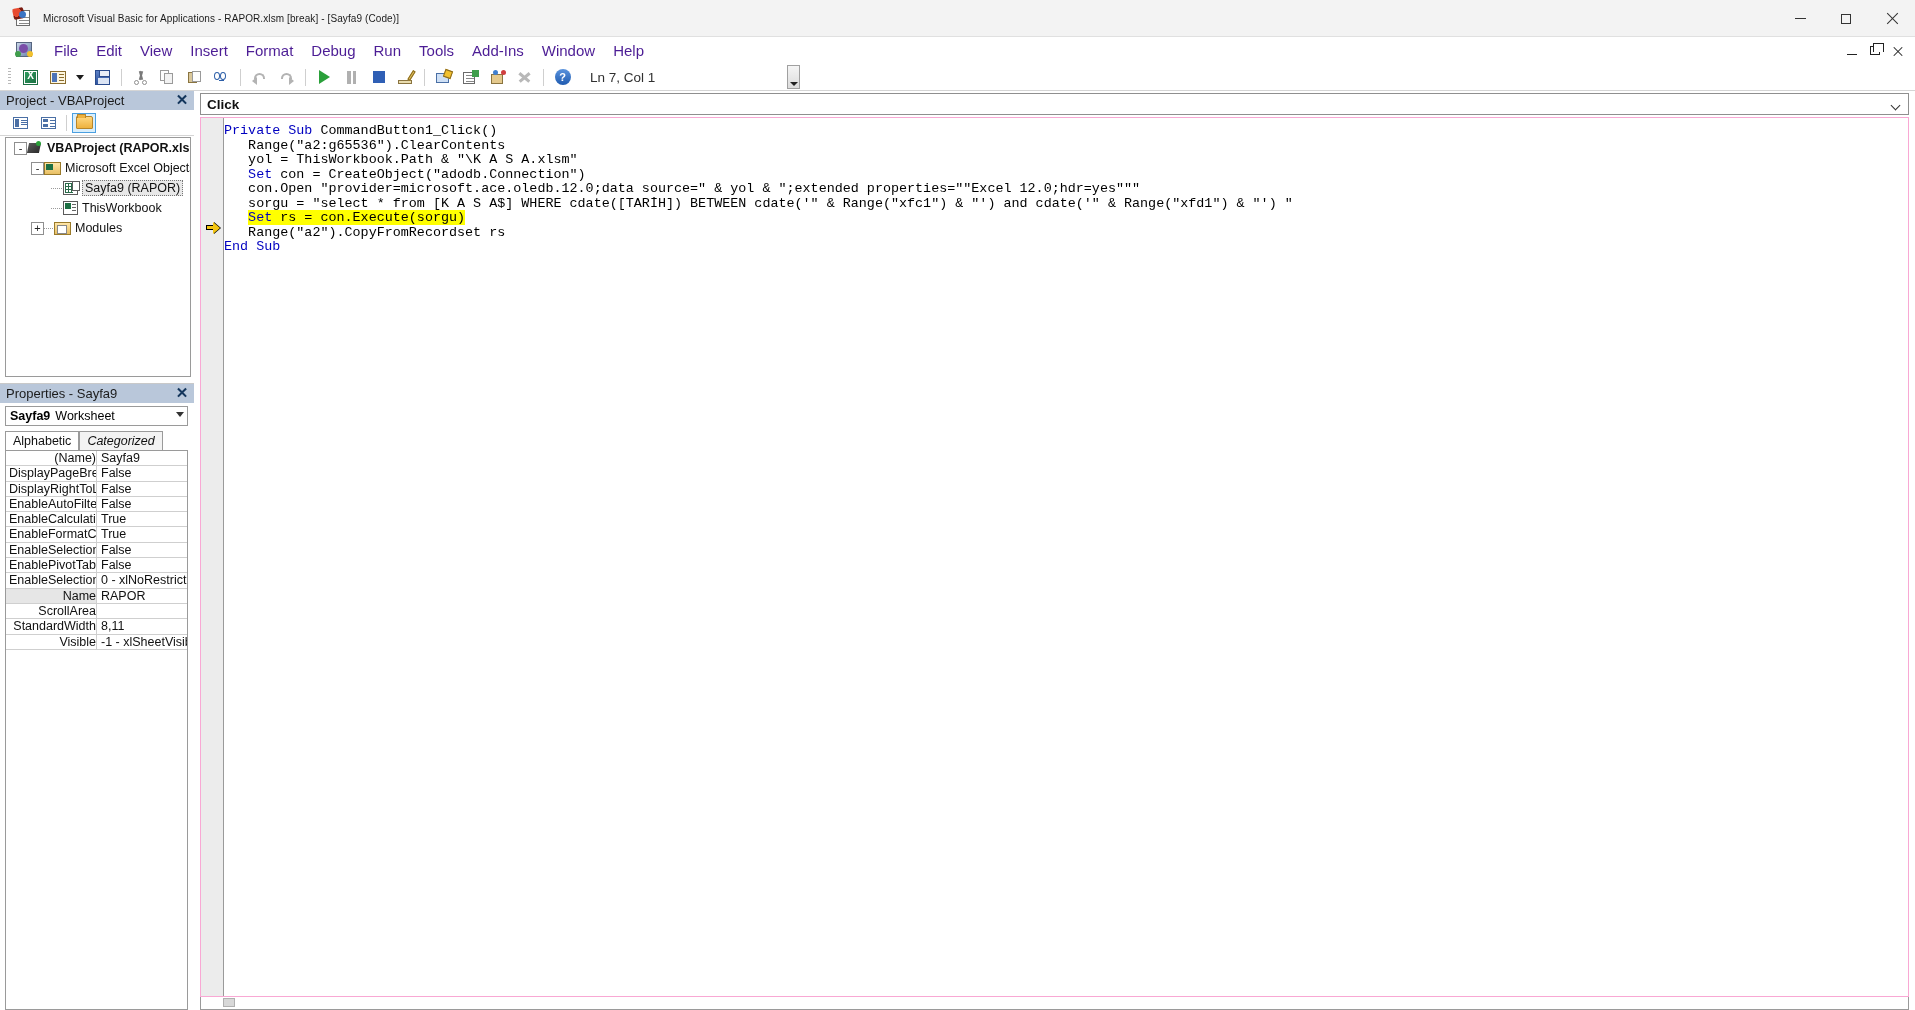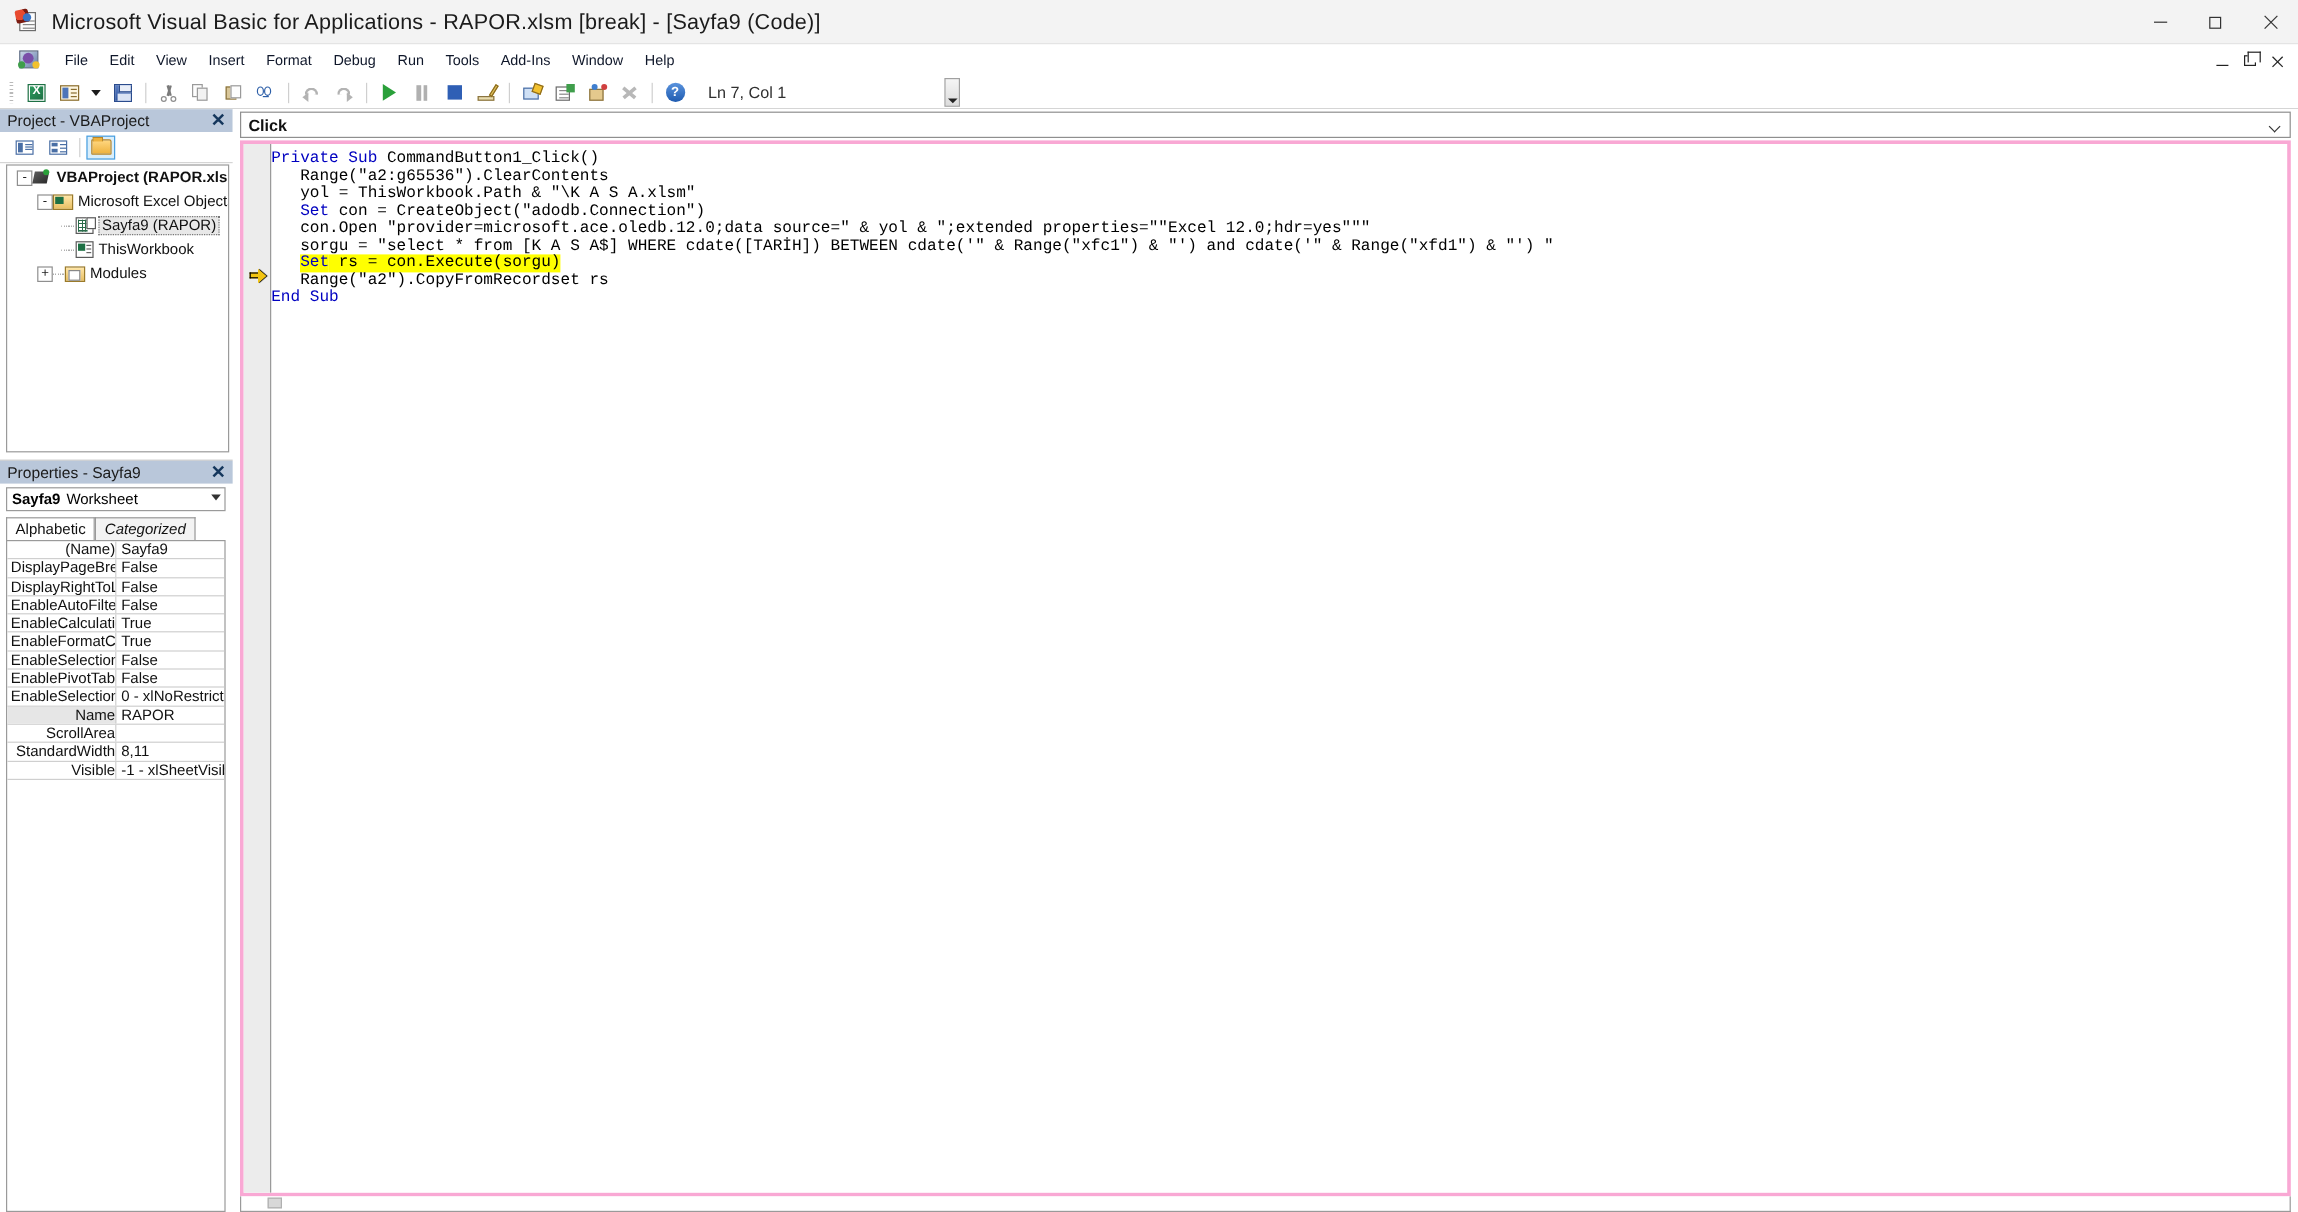--- a/index.html
+++ b/index.html
@@ -43,21 +43,21 @@
     background: radial-gradient(circle at 35% 35%, #e84a2f 0 45%, #7b1b10 46% 100%);
     border-radius: 2px;
     transform: rotate(-12deg);
   }
   #title-icon .blob2 {
     position: absolute; left: 6px; top: 3px;
     width: 7px; height: 7px;
     background: #3a74c4; border-radius: 50%;
   }
   #title-text {
-    font-size: 18px;
+    font-size: 10px;
     color: #1b1b1b;
     letter-spacing: 0.01em;
     white-space: nowrap;
   }
   .wincontrols {
     position: absolute; right: 0; top: 0;
     height: 37px; display: flex;
   }
   .wincontrols .wc {
     width: 46px; height: 37px;
@@ -103,21 +103,21 @@
     position: absolute; left: 13px; top: 11px;
     width: 6px; height: 6px; border-radius: 50%;
     background: #f2c12e;
   }
   #menu-appicon .ai-g {
     position: absolute; left: 1px; top: 11px;
     width: 6px; height: 6px; border-radius: 50%;
     background: #3f9e4b;
   }
   .menu-item {
-    font-size: 12px; color: #0f172a;
+    font-size: 15px; color: #4c1d95;
     padding: 2px 9px;
     white-space: nowrap;
   }
   #menubar .mdi-controls {
     position: absolute; right: 4px; top: 0; height: 27px;
     display: flex; align-items: center; gap: 13px; padding-right: 8px;
   }
   .mdi-btn { font-size: 13px; color: #1b1b1b; line-height: 1; }
   .mdi-min { width: 10px; height: 1px; background: #222; margin-top: 7px; }
   .mdi-restore {
@@ -468,21 +468,21 @@
     width: 9px; height: 9px;
   }
   .codecombo .cc-arrow:before {
     content:""; position:absolute; left:0; top:1px;
     width: 6px; height:6px; border-right:1.4px solid #333; border-bottom:1.4px solid #333;
     transform: rotate(45deg);
   }
   #code-body {
     flex: 1 1 auto;
     display: flex;
-    border: 3px solid #f9a8d4;
+    border: 1px solid #f9a8d4;
     margin: 0 6px 0 6px;
     background:#ffffff;
     position: relative;
     overflow: hidden;
   }
   #margin-indicator {
     flex: 0 0 23px;
     background: #ececec;
     border-right: 1px solid #9a9a9a;
     position: relative;

